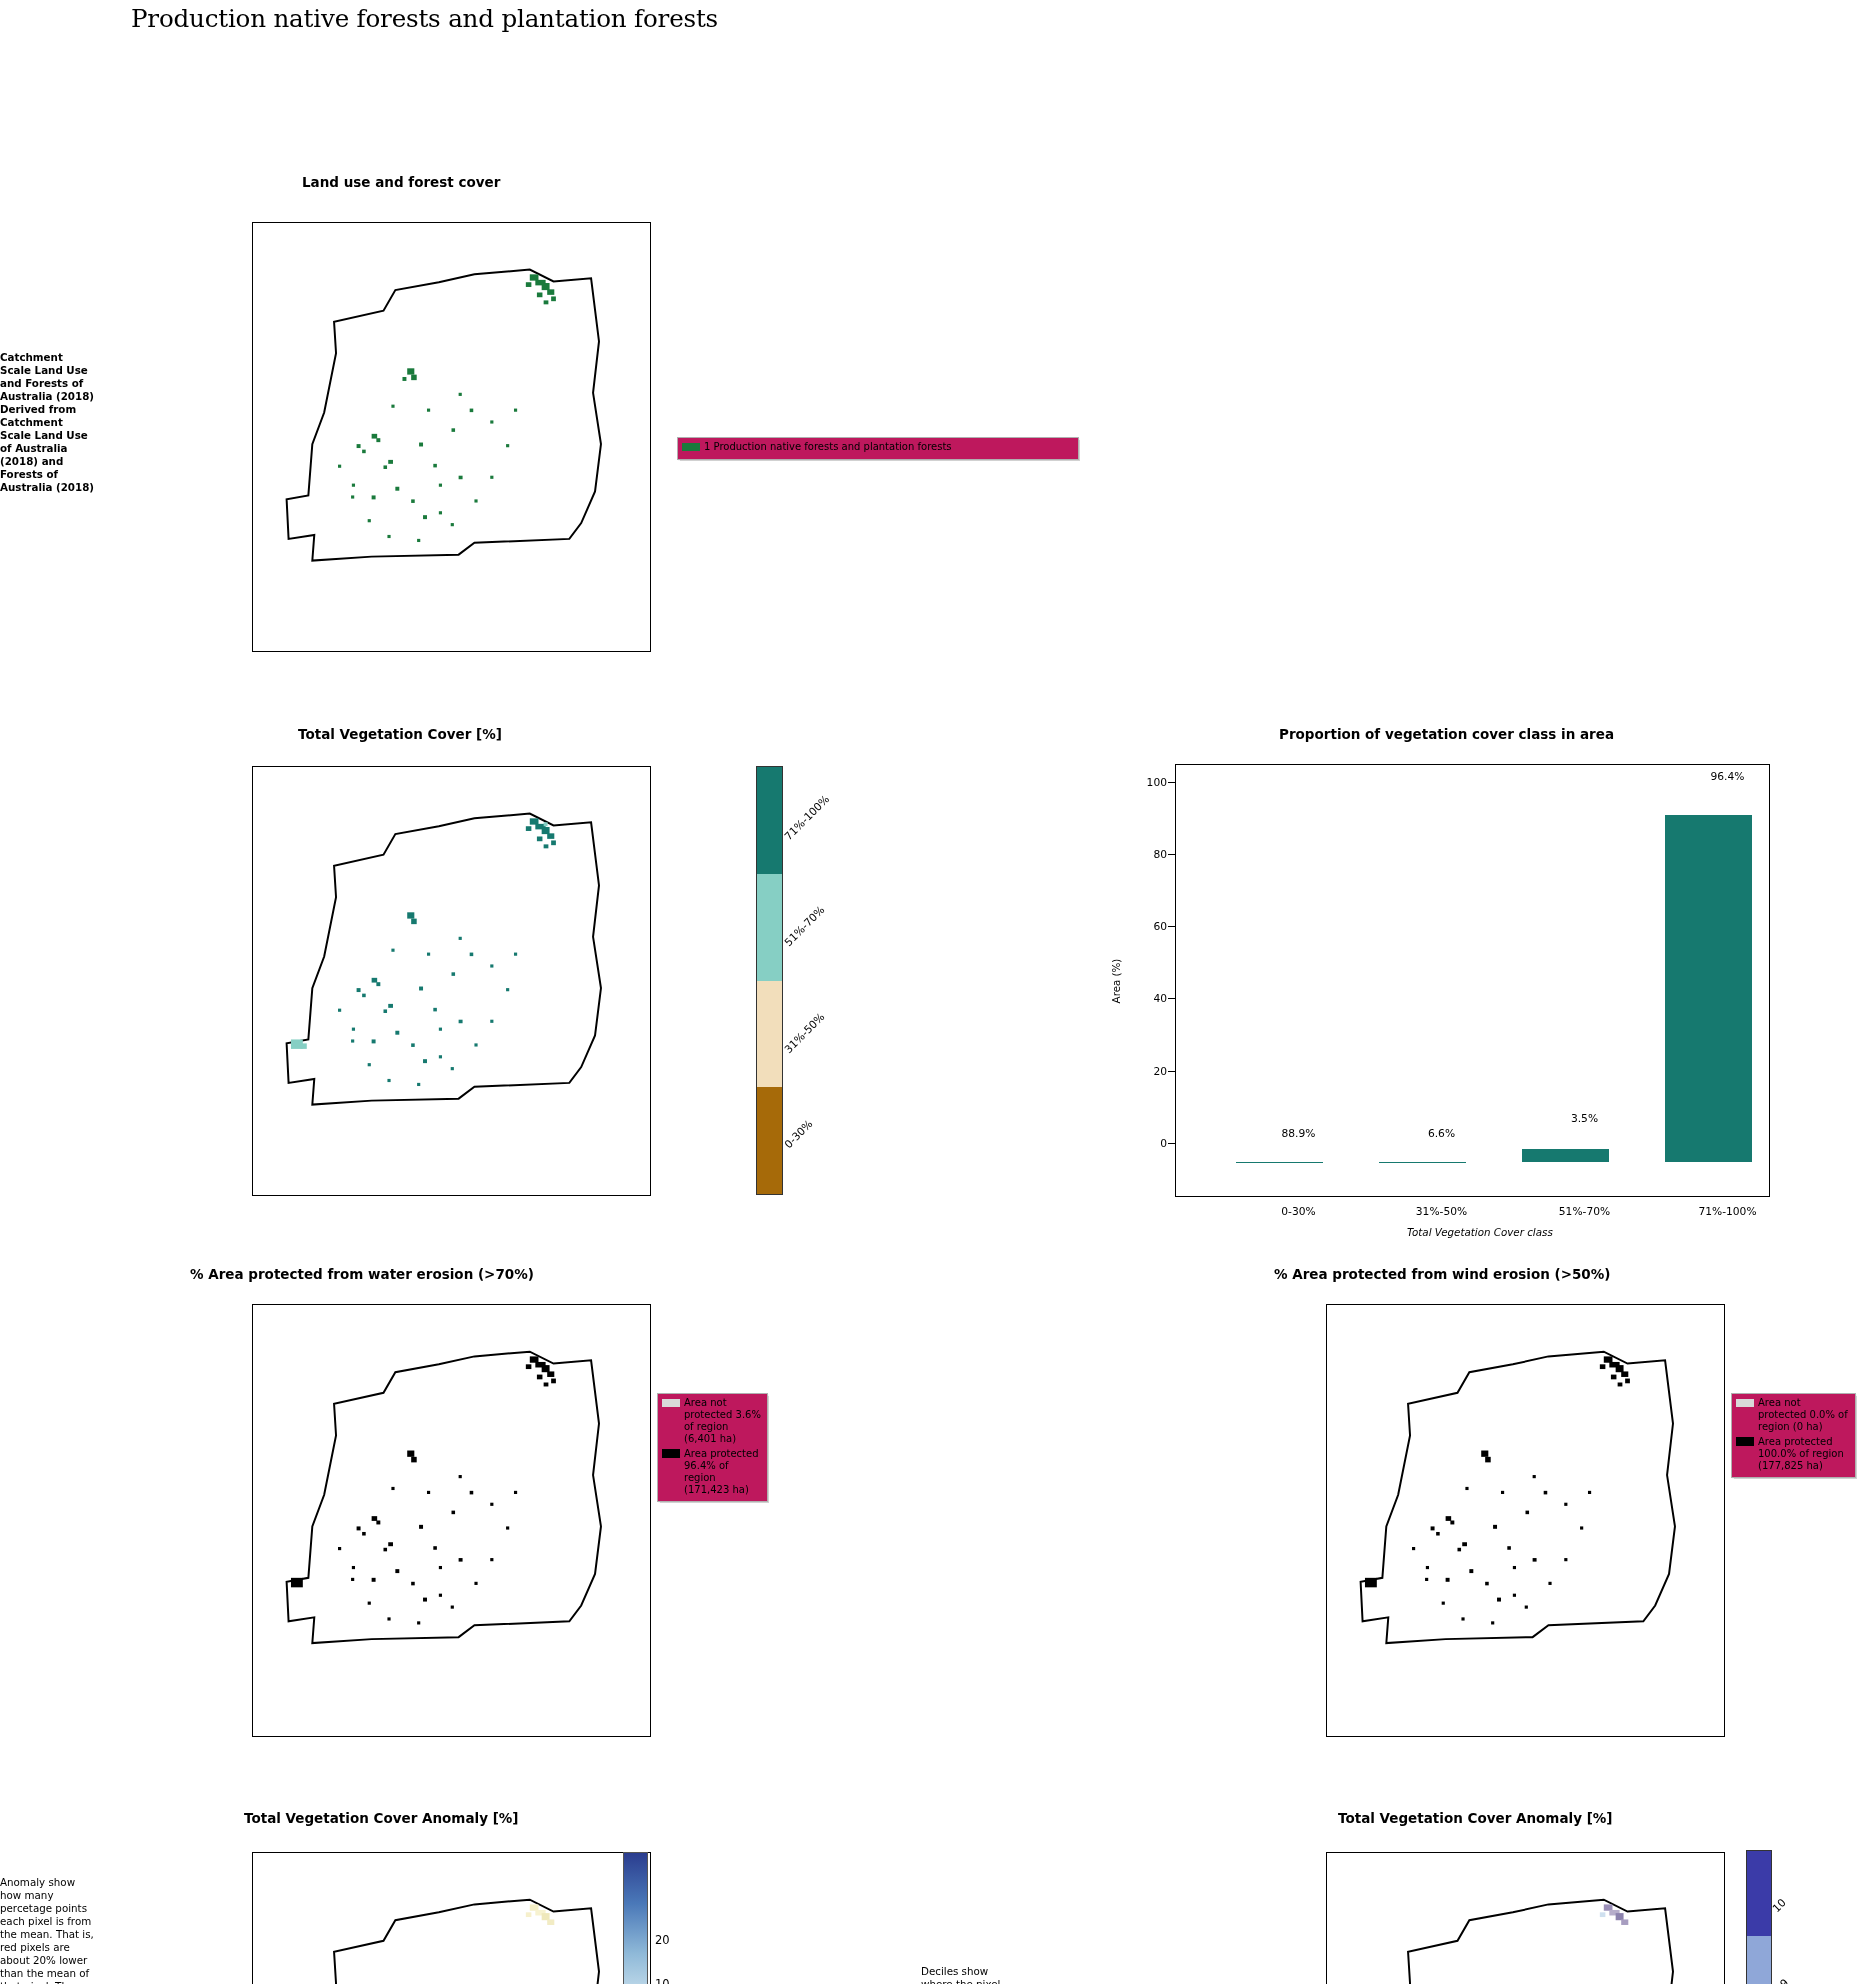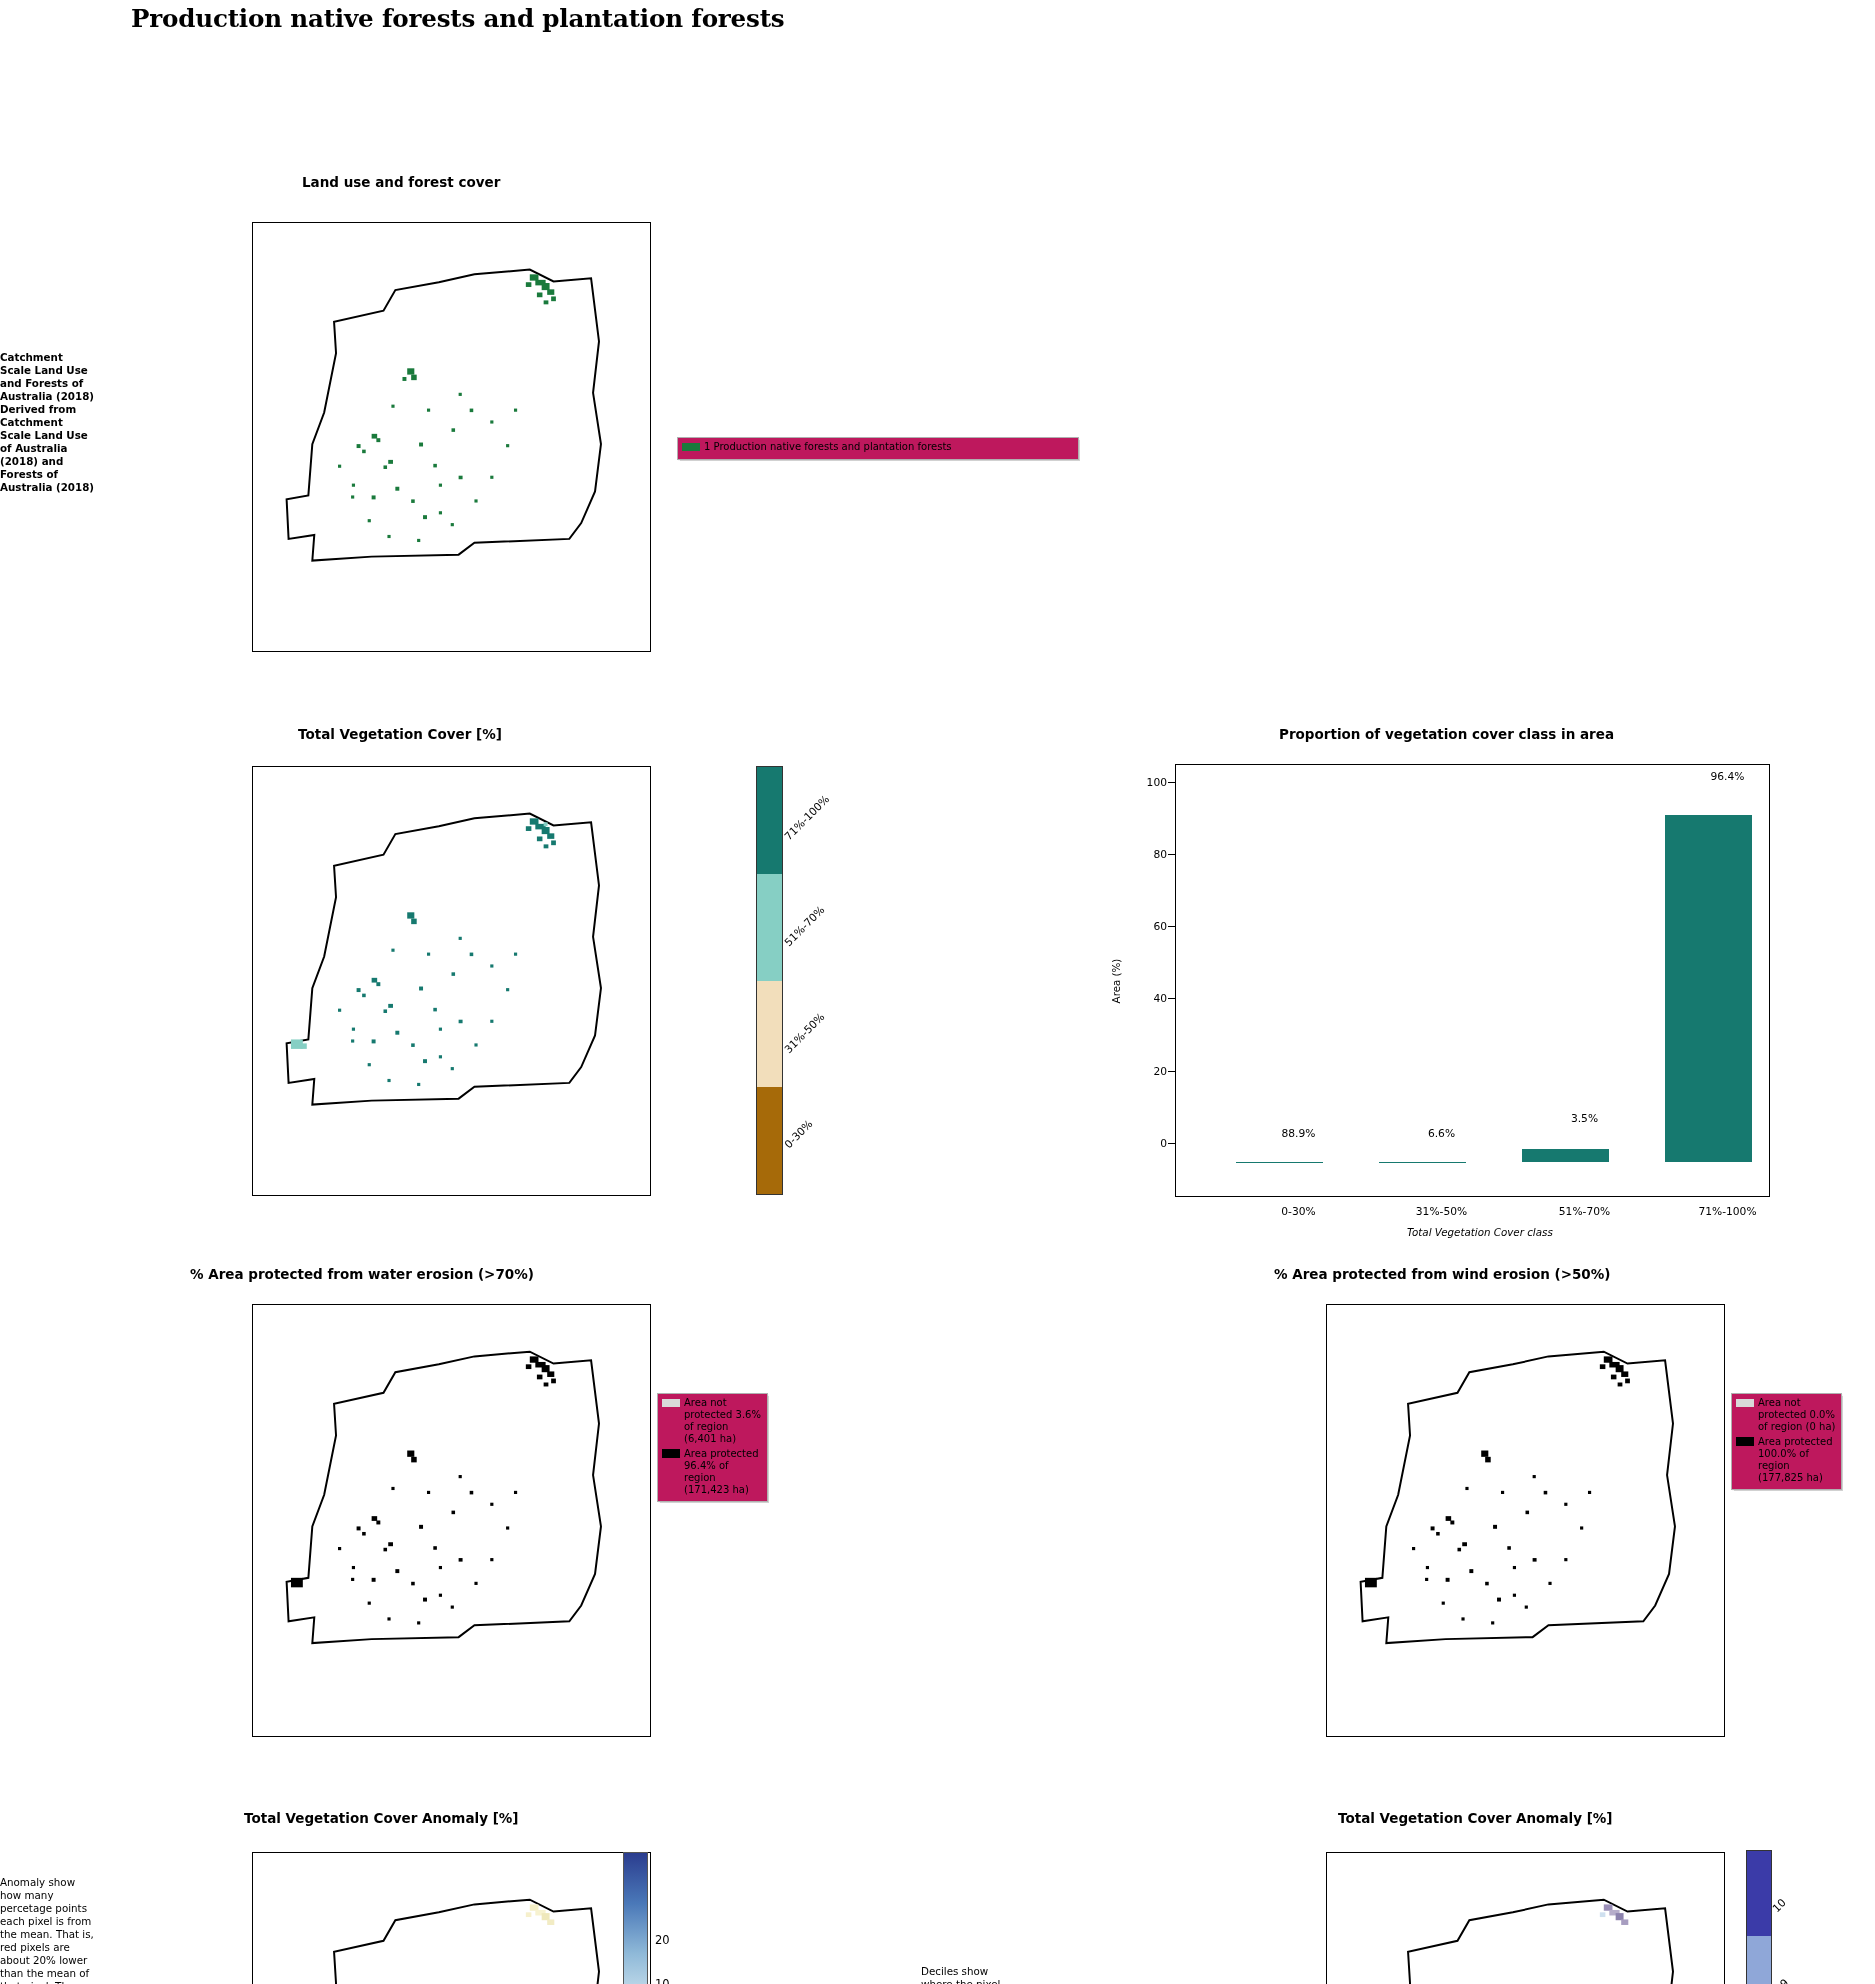--- a/index.html
+++ b/index.html
@@ -12,21 +12,21 @@
     position: relative;
     overflow: hidden;
   }
   .page { position: relative; width: 1876px; height: 2508px; }
 
   
   #main-title {
     position: absolute;
     left: 131px; top: 4px;
     font-size: 24.6px;
-    font-weight: bold;
+    font-weight: normal;
     color: #000;
     letter-spacing: -0.2px;
     font-family: "DejaVu Serif", serif;
   }
 
   
   .panel-title {
     position: absolute;
     font-size: 13.5px;
     font-weight: bold;
@@ -413,21 +413,21 @@
           <rect x="248" y="690" width="8" height="8"></rect>
         <rect x="290" y="750" width="8" height="8"></rect>
           <rect x="340" y="790" width="8" height="8"></rect>
         <rect x="415" y="800" width="8" height="8"></rect>
           <rect x="215" y="612" width="8" height="8"></rect>
         <rect x="96" y="690" width="30" height="24"></rect>
       </g>
     </svg>
   </div>
 
-  <div class="legend-box" style="left:1731px; top:1393px; width:111px;">
+  <div class="legend-box" style="left:1731px; top:1393px; width:125px;">
     <div class="legend-row">
       <div class="legend-swatch" style="background:#d9d9d9;"></div>
       <div class="legend-label">Area not protected 0.0% of region (0 ha)</div>
     </div>
     <div class="legend-row">
       <div class="legend-swatch" style="background:#000;"></div>
       <div class="legend-label">Area protected 100.0% of region (177,825 ha)</div>
     </div>
   </div>
 

